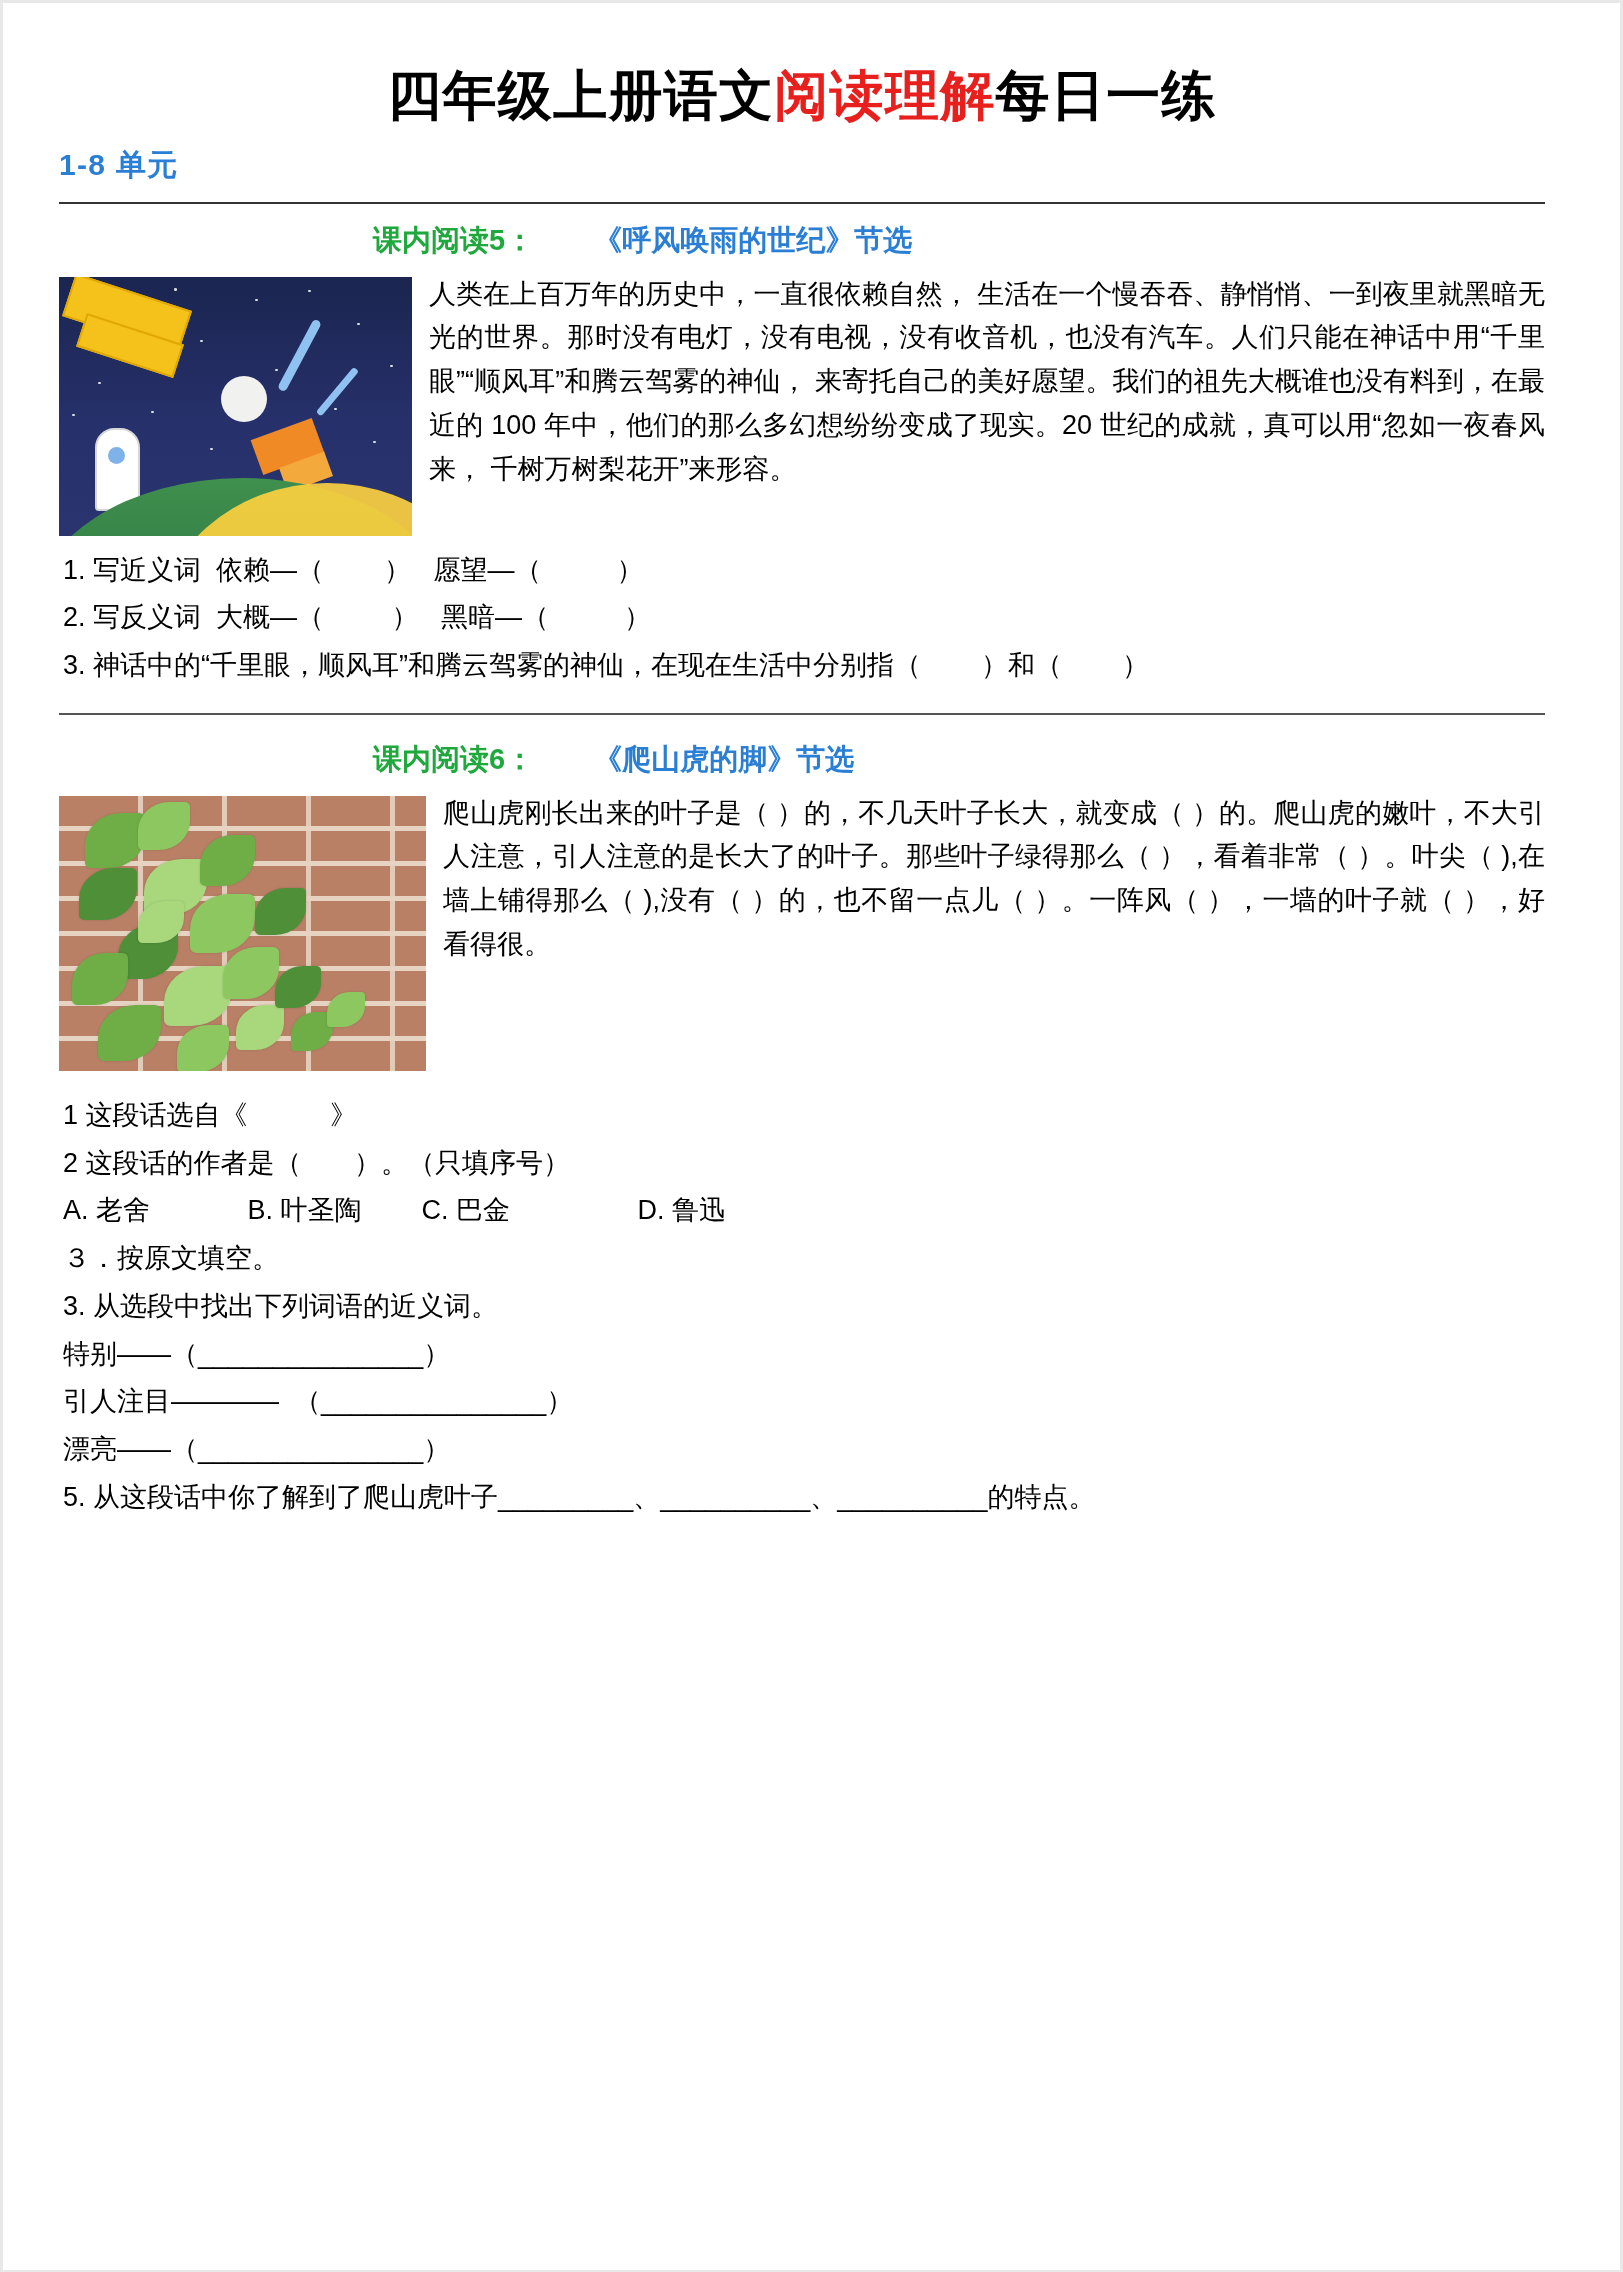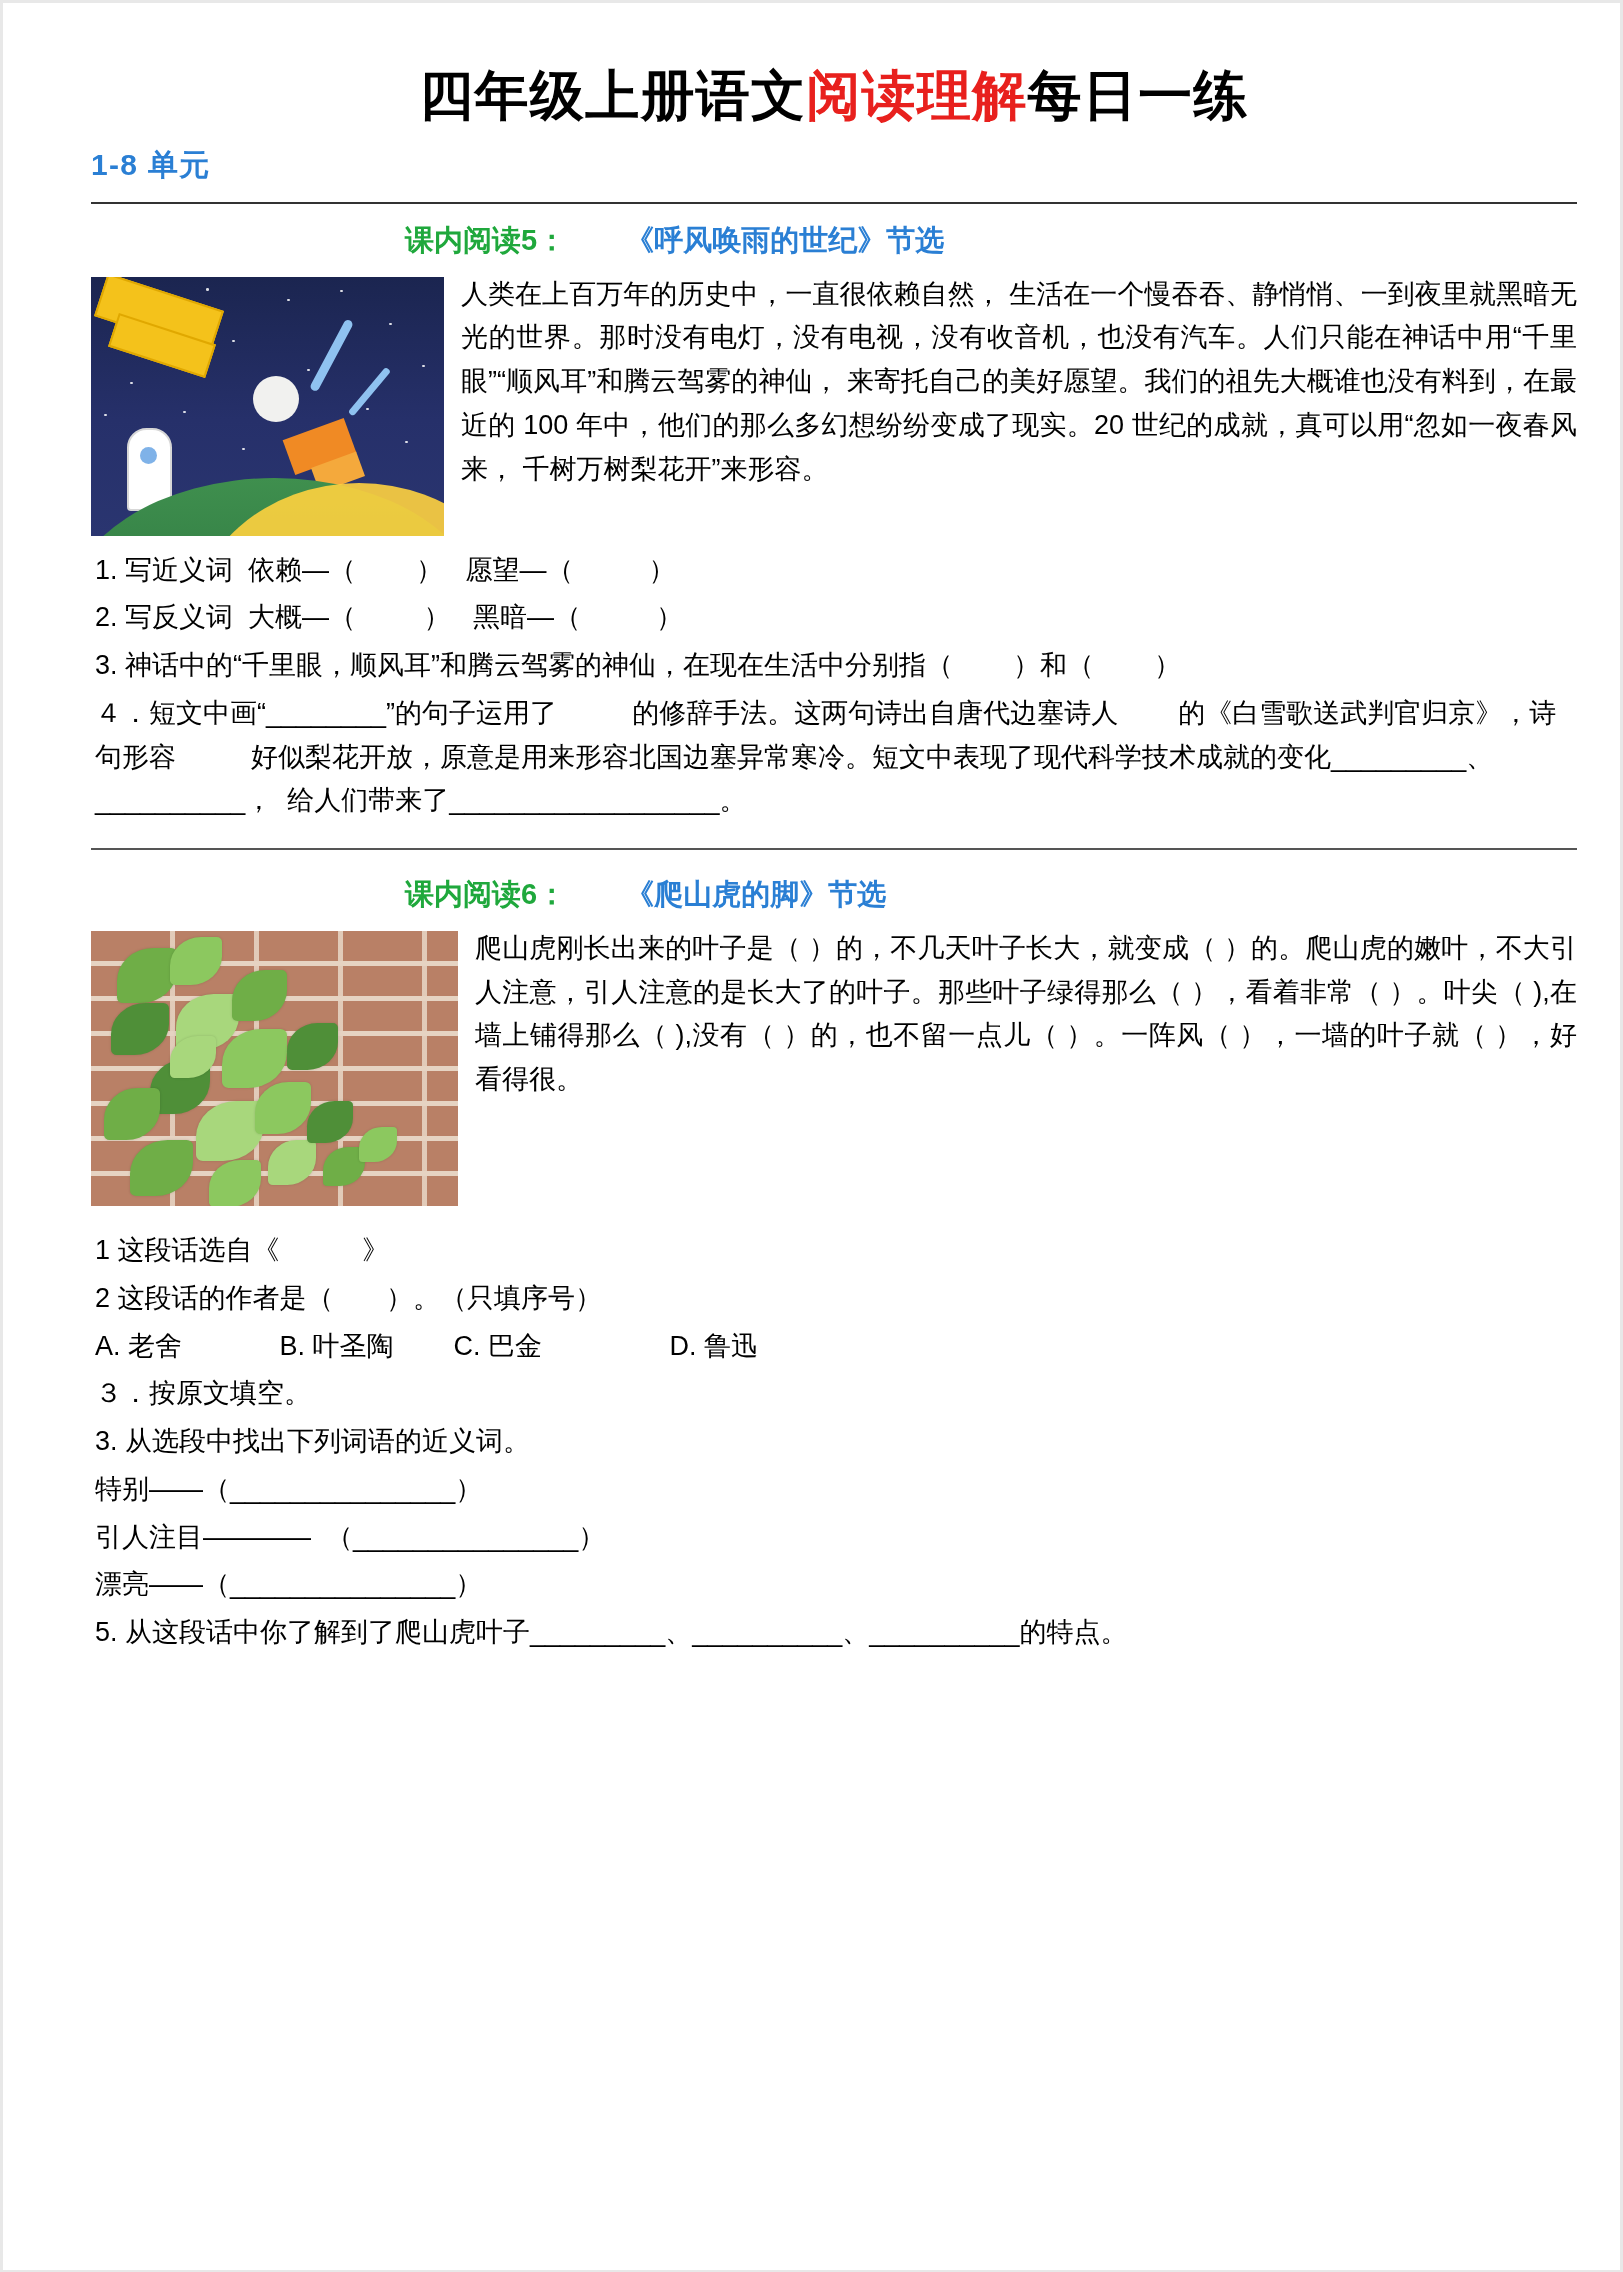--- a/index.html
+++ b/index.html
@@ -19,21 +19,21 @@
     position: absolute;
     left: 0; top: 0;
     width: 1623px;
     height: 2273px;
     box-sizing: border-box;
     border: 3.9px solid #e8e8e8;
     padding: 0;
   }
   .inner {
     position: absolute;
-    left: 88px;
+    left: 56px;
     top: 59px;
     width: 1486px;
   }
 
   
   .title {
     text-align: center;
     font-size: 54px;
     font-weight: bold;
     letter-spacing: 1.3px;
@@ -289,21 +289,20 @@
           </div>
         </div>
 
         <p class="para">人类在上百万年的历史中，一直很依赖自然， 生活在一个慢吞吞、静悄悄、一到夜里就黑暗无光的世界。那时没有电灯，没有电视，没有收音机，也没有汽车。人们只能在神话中用“千里眼”“顺风耳”和腾云驾雾的神仙， 来寄托自己的美好愿望。我们的祖先大概谁也没有料到，在最近的 100 年中，他们的那么多幻想纷纷变成了现实。20 世纪的成就，真可以用“忽如一夜春风来， 千树万树梨花开”来形容。</p>
       </div>
 
       <div class="ql-block mt-s">
         <p class="qline">1. 写近义词  依赖—（        ）   愿望—（          ）</p>
         <p class="qline">2. 写反义词  大概—（         ）   黑暗—（          ）</p>
         <p class="qline">3. 神话中的“千里眼，顺风耳”和腾云驾雾的神仙，在现在生活中分别指（        ）和（        ）</p>
-        <p class="qline">４．短文中画“________”的句子运用了          的修辞手法。这两句诗出自唐代边塞诗人        的《白雪歌送武判官归京》，诗句形容          好似梨花开放，原意是用来形容北国边塞异常寒冷。短文中表现了现代科学技术成就的变化_________、__________，  给人们带来了__________________。</p>
       </div>
     </div>
 
     <hr class="hr-thin">
 
     <div>
 
       <div class="sec-head">
         <span class="label">课内阅读6：</span><span class="gap"></span><span class="bookname">《爬山虎的脚》节选</span>
       </div>

